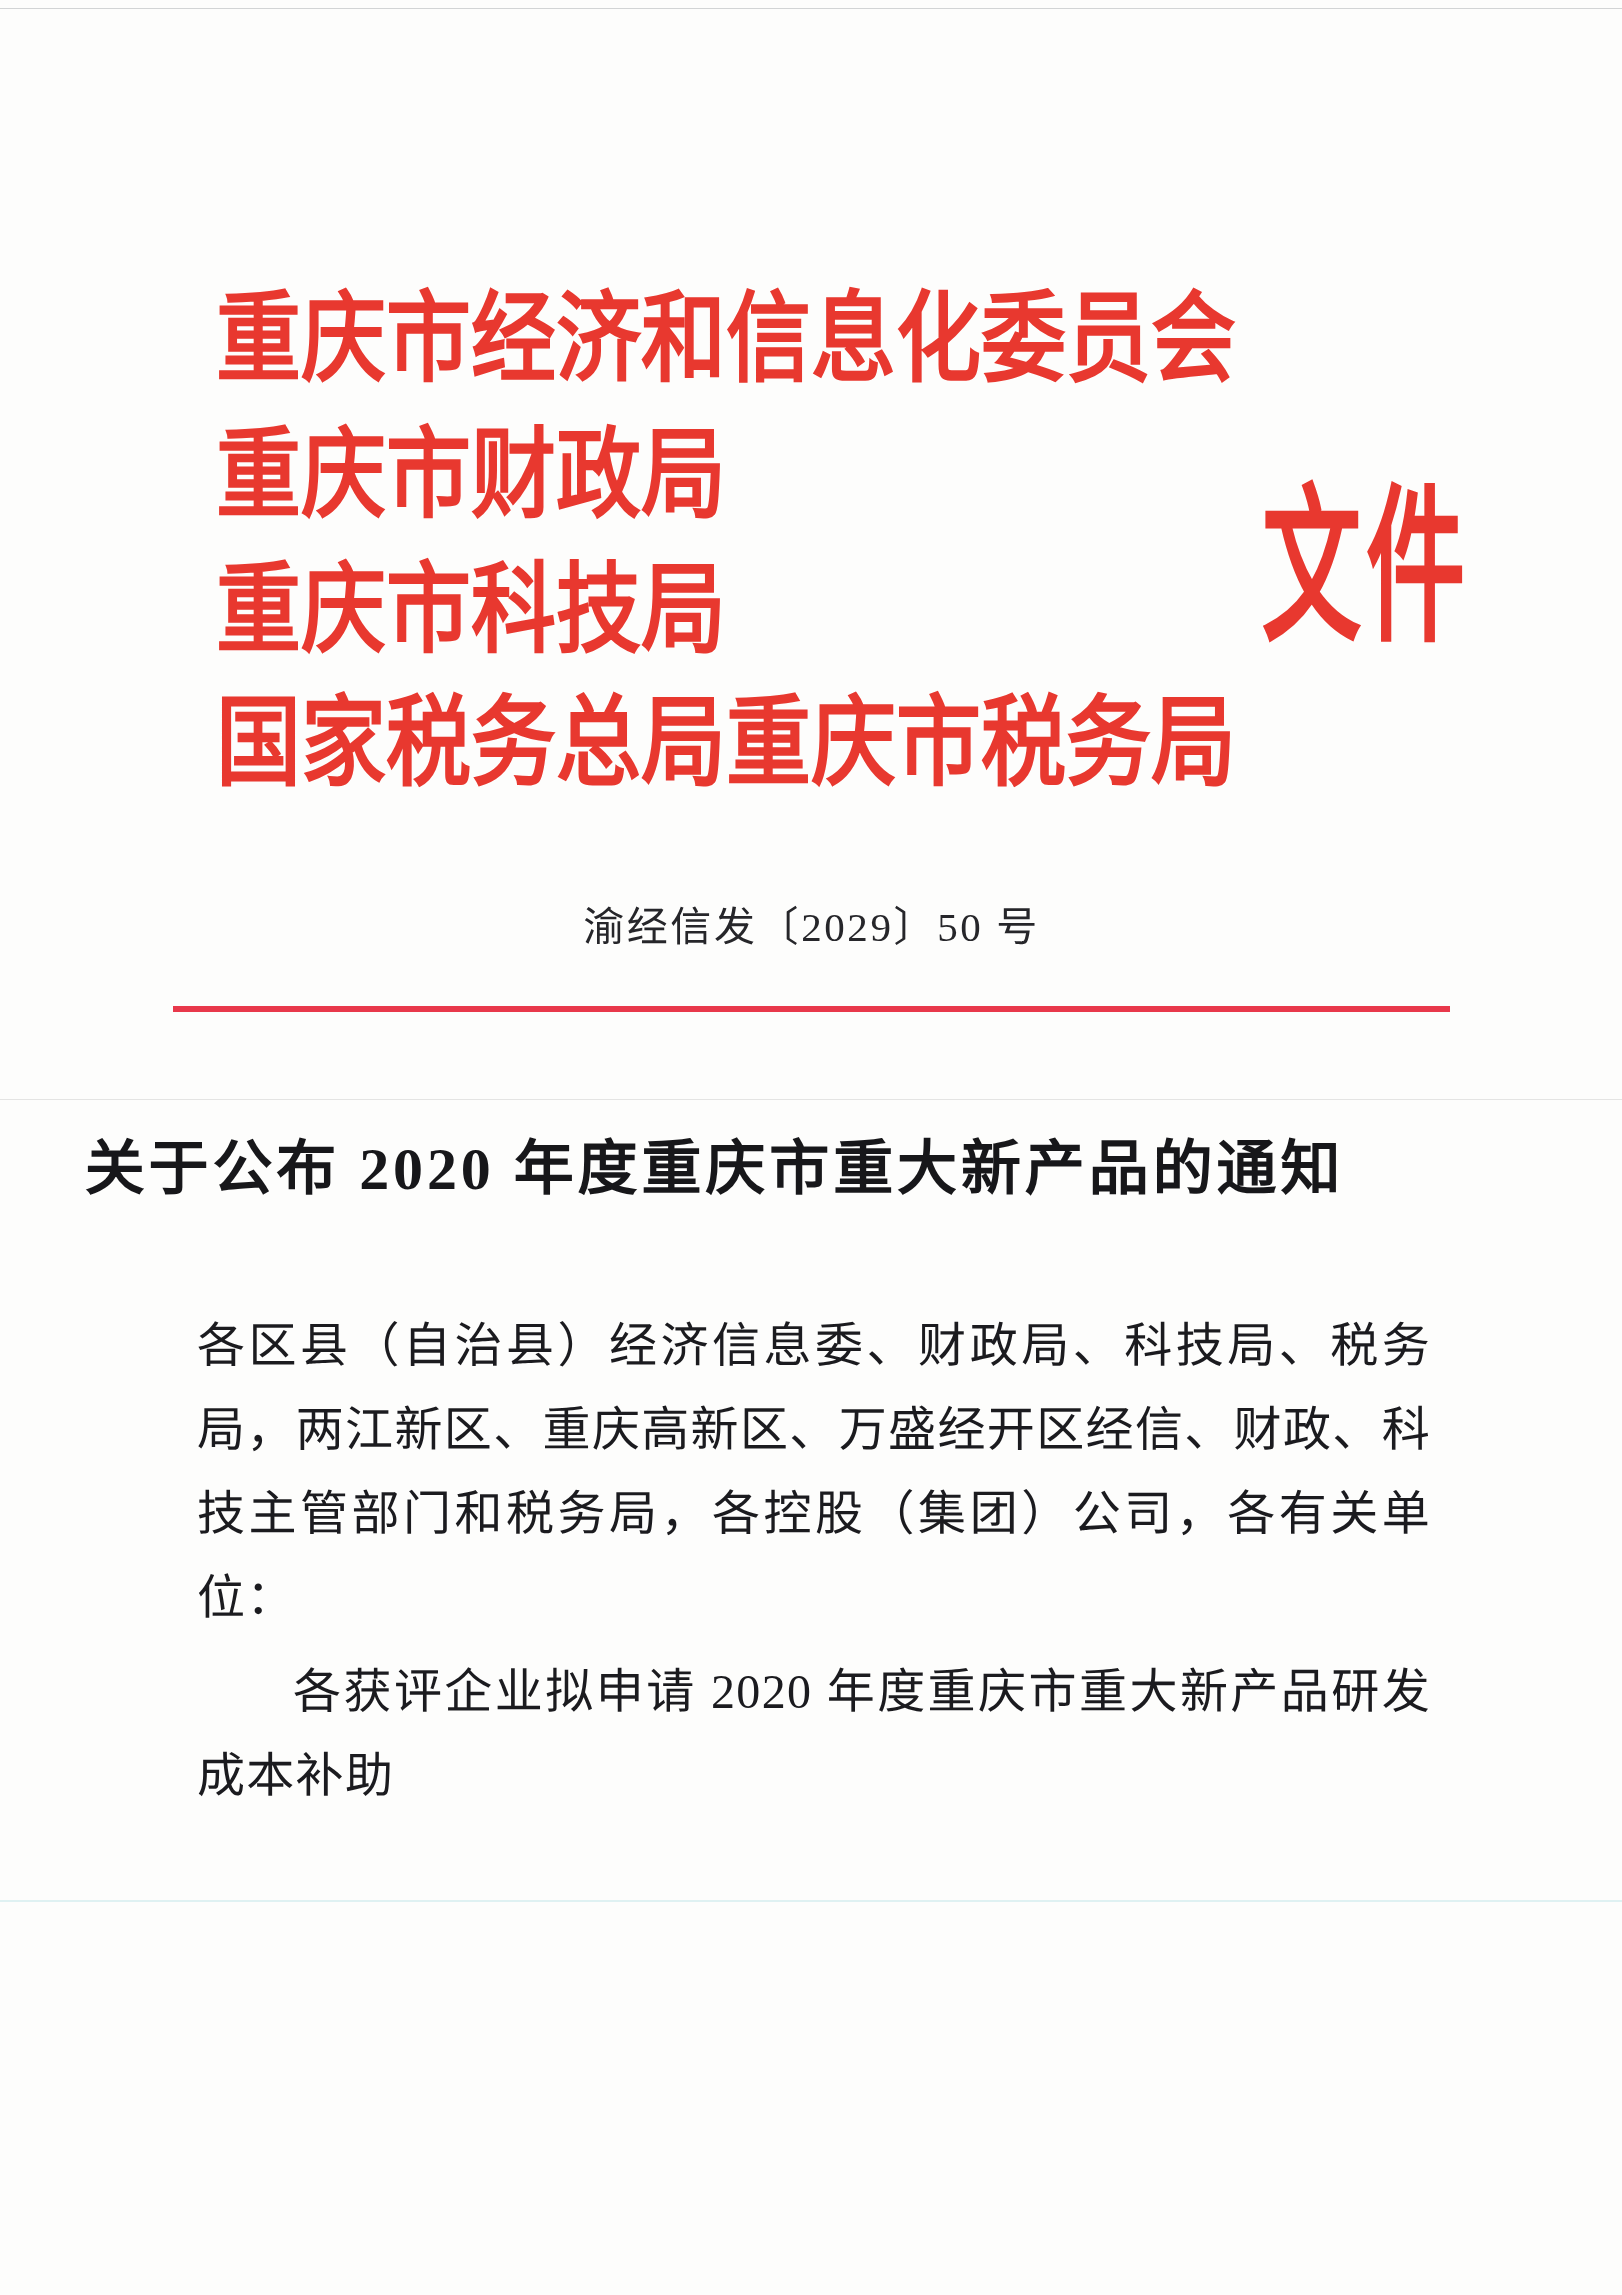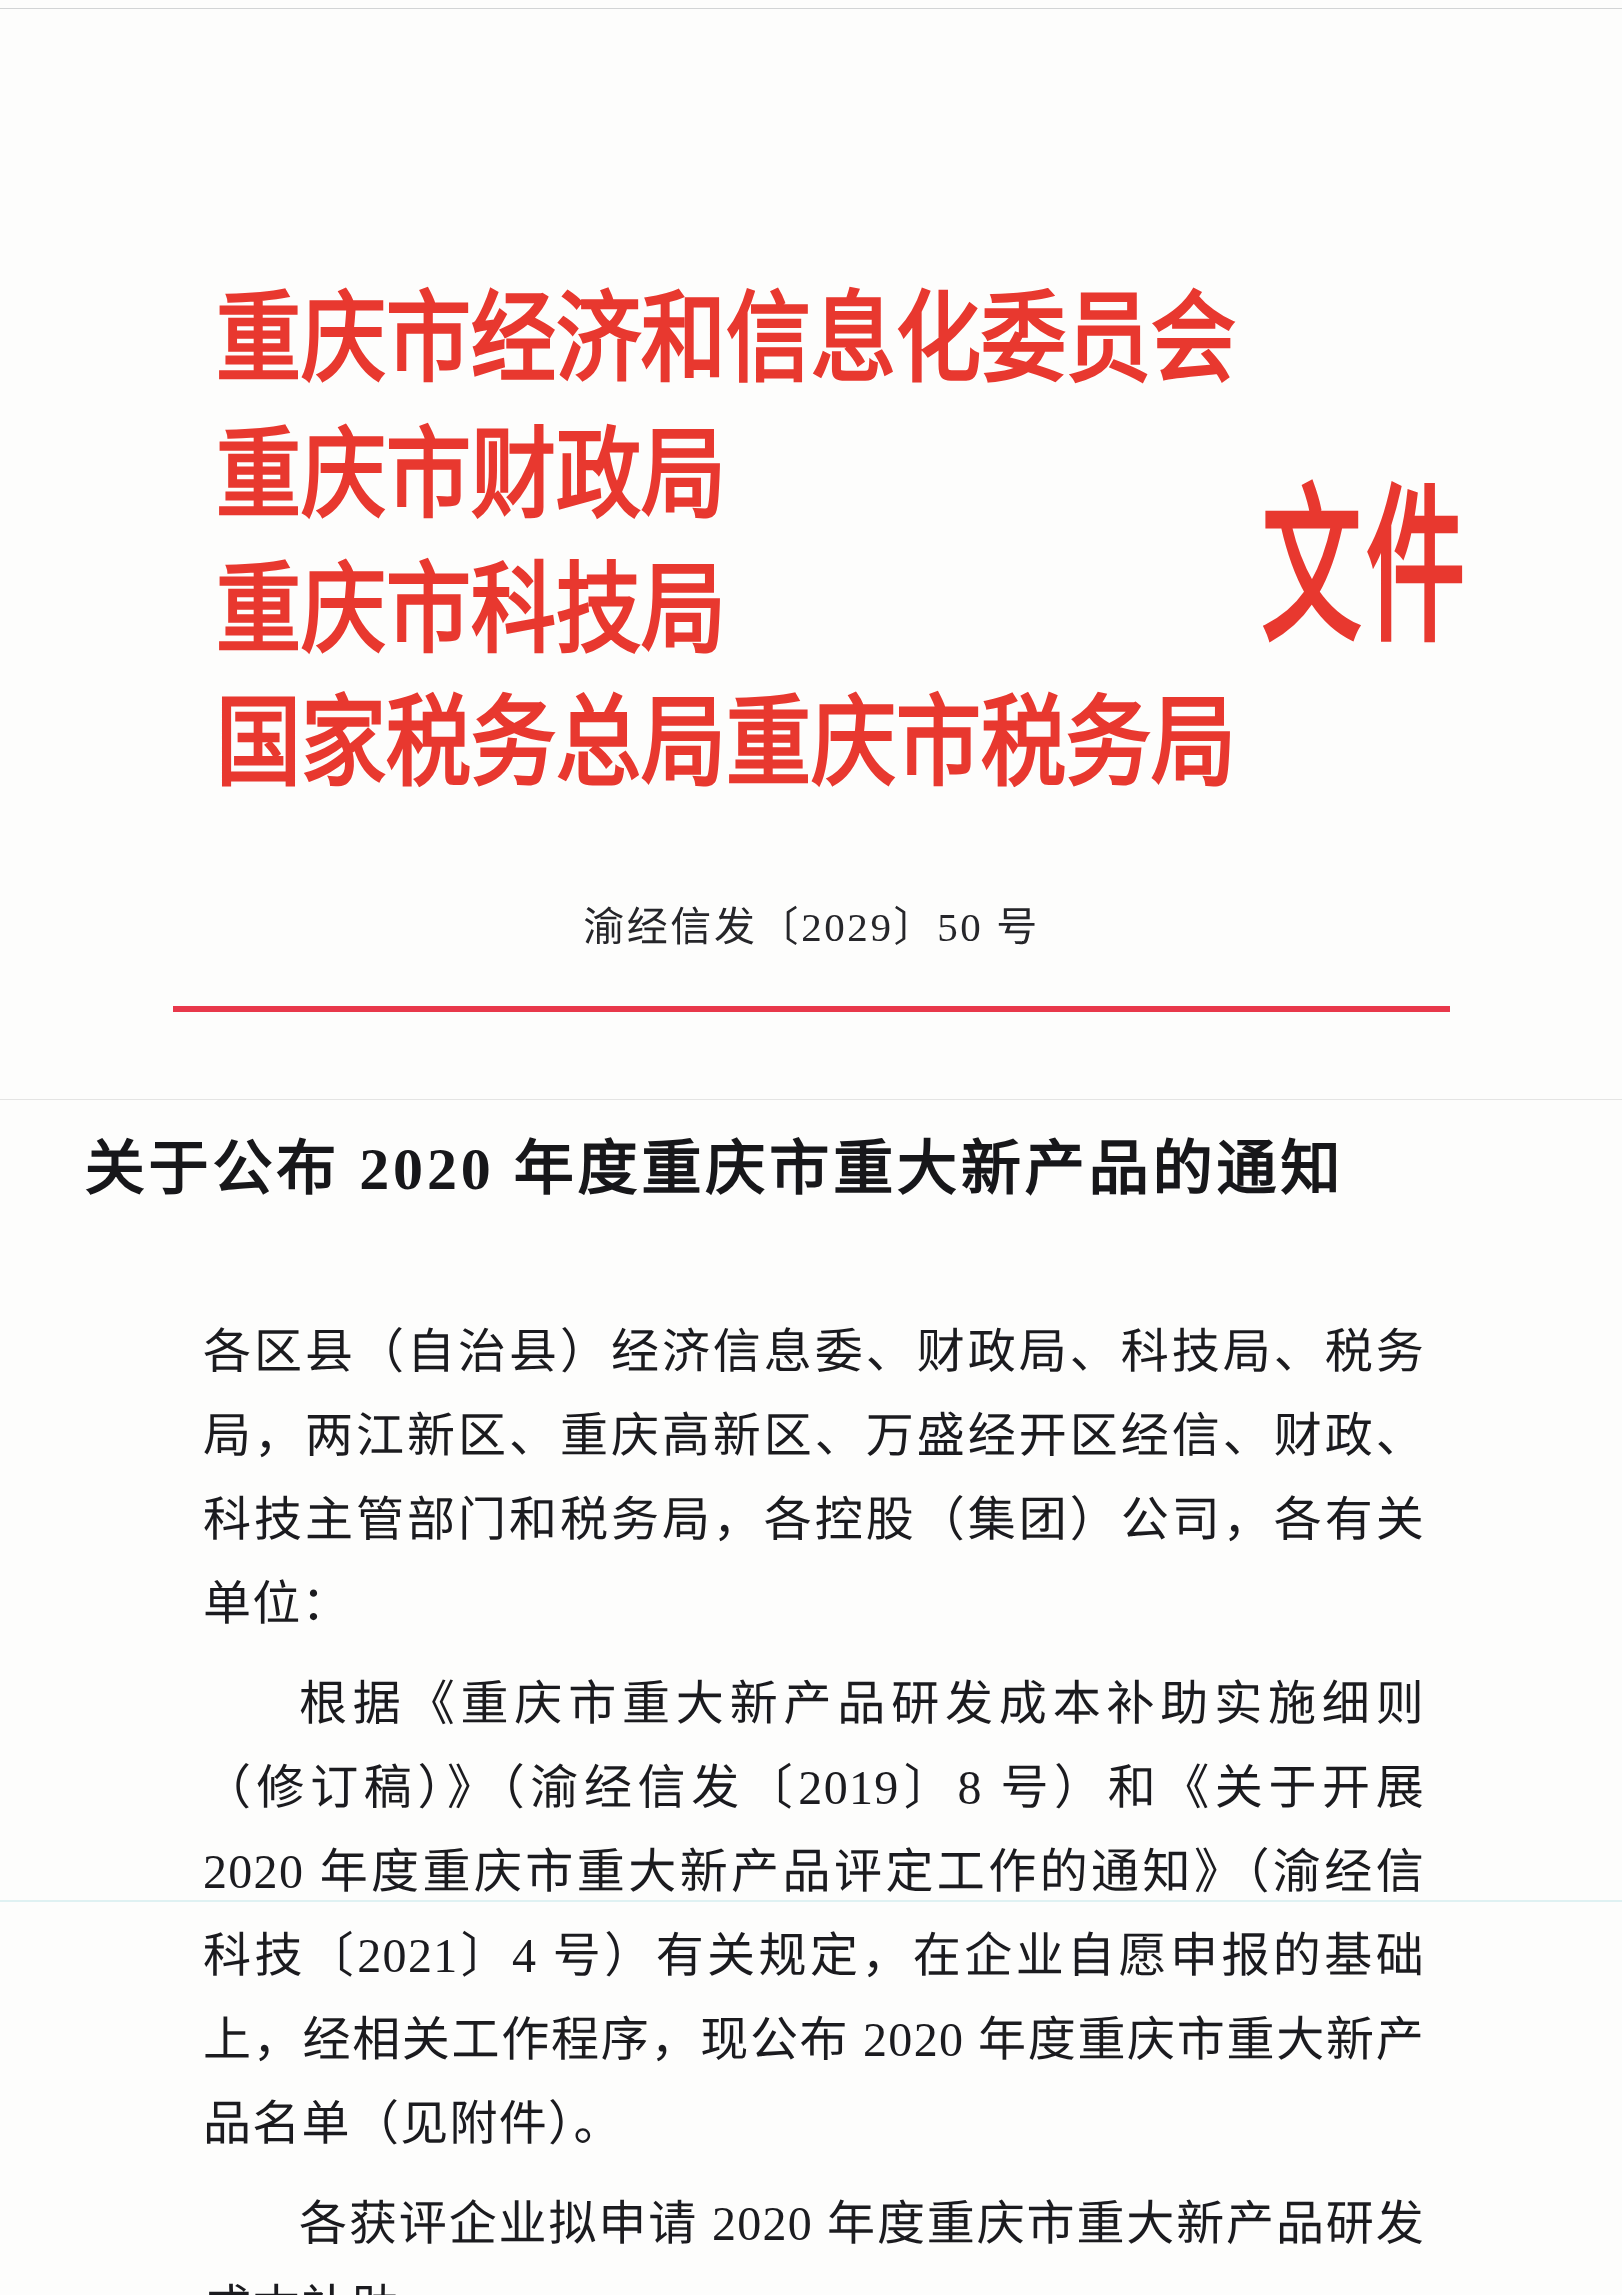--- a/index.html
+++ b/index.html
@@ -104,21 +104,21 @@
     padding-left: 14px;
   }
 
   .doc-body {
     position: absolute;
     left: 187px;
     top: 1294px;
     width: 1254px;
   }
   .doc-body p {
-    margin: 16px;
+    margin: 10px;
     font-size: 48px;
     line-height: 84px;
     text-align: justify;
     text-justify: inter-character;
     color: #1b1b1f;
     letter-spacing: 1.3px;
   }
   .doc-body p.indent { text-indent: 2em; }
 </style>
 </head>
@@ -135,19 +135,18 @@
 </header>
 
 <div class="doc-number">渝经信发〔2029〕50 号</div>
 
 <div class="red-rule"></div>
 
 <h1 class="doc-title">关于公布 2020 年度重庆市重大新产品的通知</h1>
 
 <main class="doc-body">
   <p>各区县（自治县）经济信息委、财政局、科技局、税务局，两江新区、重庆高新区、万盛经开区经信、财政、科技主管部门和税务局，各控股（集团）公司，各有关单位：</p>
-  <p class="indent">根据《重庆市重大新产品研发成本补助实施细则（修订稿）》（渝经信发〔2019〕8 号）和《关于开展 2020 年度重庆市重大新产品评定工作的通知》（渝经信科技〔2021〕4 号）有关规定，在企业自愿申报的基础上，经相关工作程序，现公布 2020 年度重庆市重大新产品名单（见附件）。</p>
   <p class="indent">各获评企业拟申请 2020 年度重庆市重大新产品研发成本补助</p>
 </main>
 
 <div class="scan-gray-streak"></div>
 <div class="scan-teal-streak"></div>
 
 
 </body></html>

